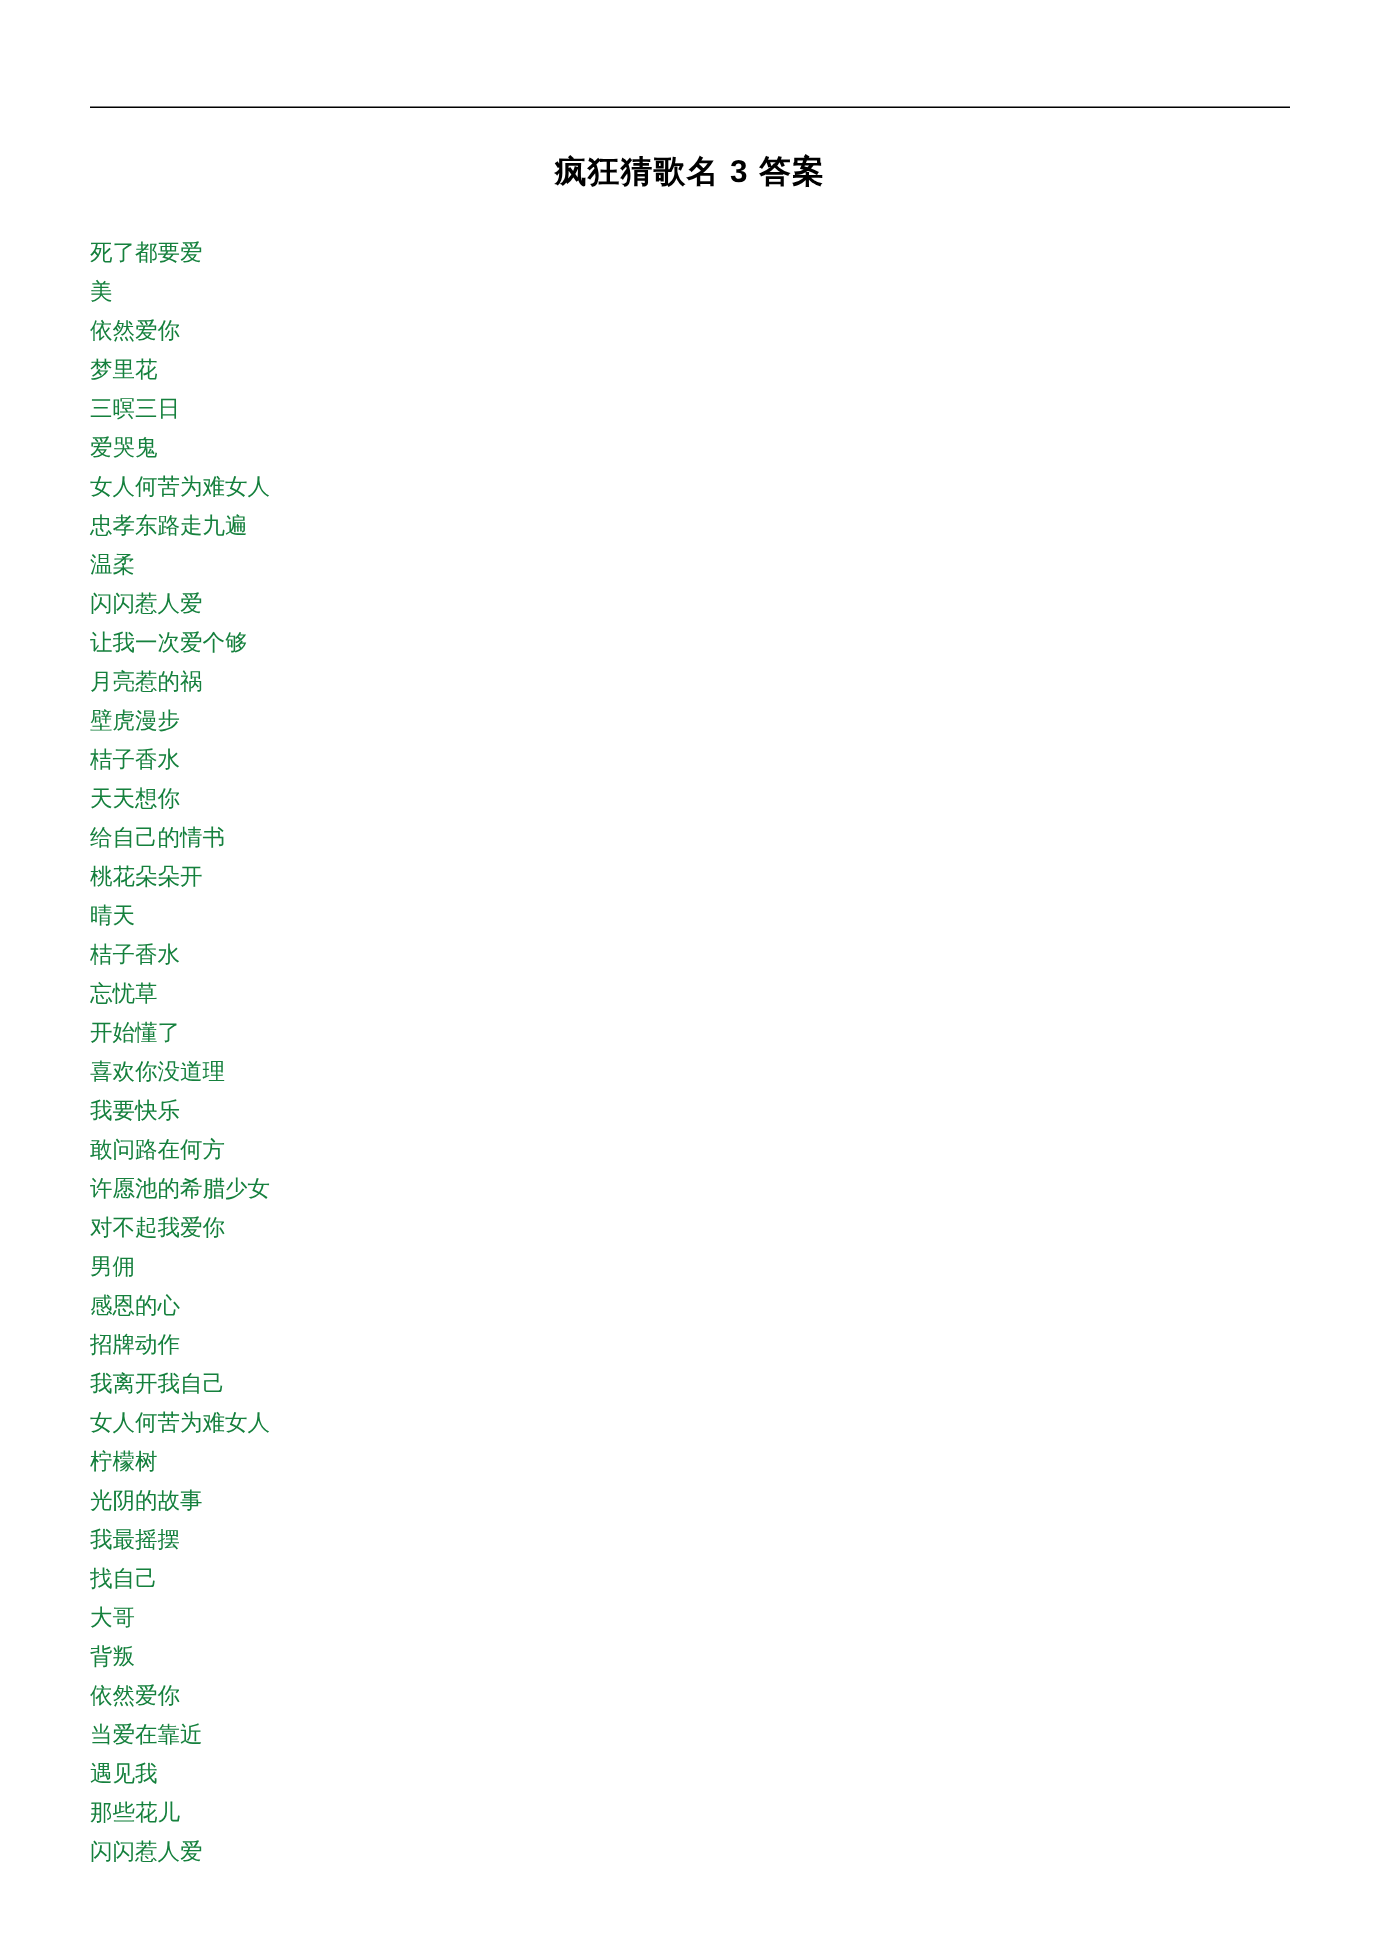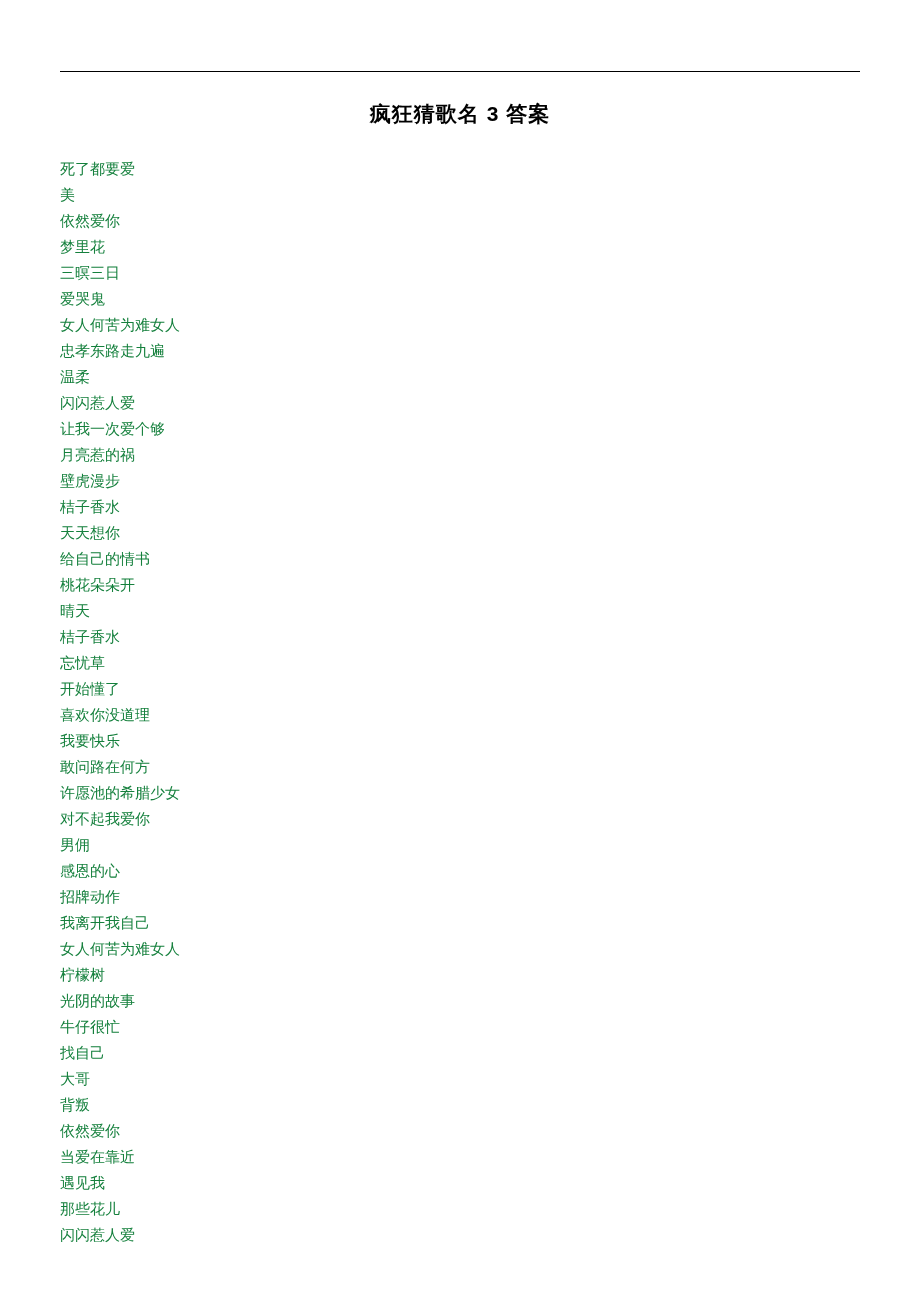--- a/index.html
+++ b/index.html
@@ -78,21 +78,21 @@
       <li class="song-item">敢问路在何方</li>
       <li class="song-item">许愿池的希腊少女</li>
       <li class="song-item">对不起我爱你</li>
       <li class="song-item">男佣</li>
       <li class="song-item">感恩的心</li>
       <li class="song-item">招牌动作</li>
       <li class="song-item">我离开我自己</li>
       <li class="song-item">女人何苦为难女人</li>
       <li class="song-item">柠檬树</li>
       <li class="song-item">光阴的故事</li>
-      <li class="song-item">牛仔很忙</li>
+      <li class="song-item">我最摇摆</li>
       <li class="song-item">找自己</li>
       <li class="song-item">大哥</li>
       <li class="song-item">背叛</li>
       <li class="song-item">依然爱你</li>
       <li class="song-item">当爱在靠近</li>
       <li class="song-item">遇见我</li>
       <li class="song-item">那些花儿</li>
       <li class="song-item">闪闪惹人爱</li>
     </ul>
 </div>

